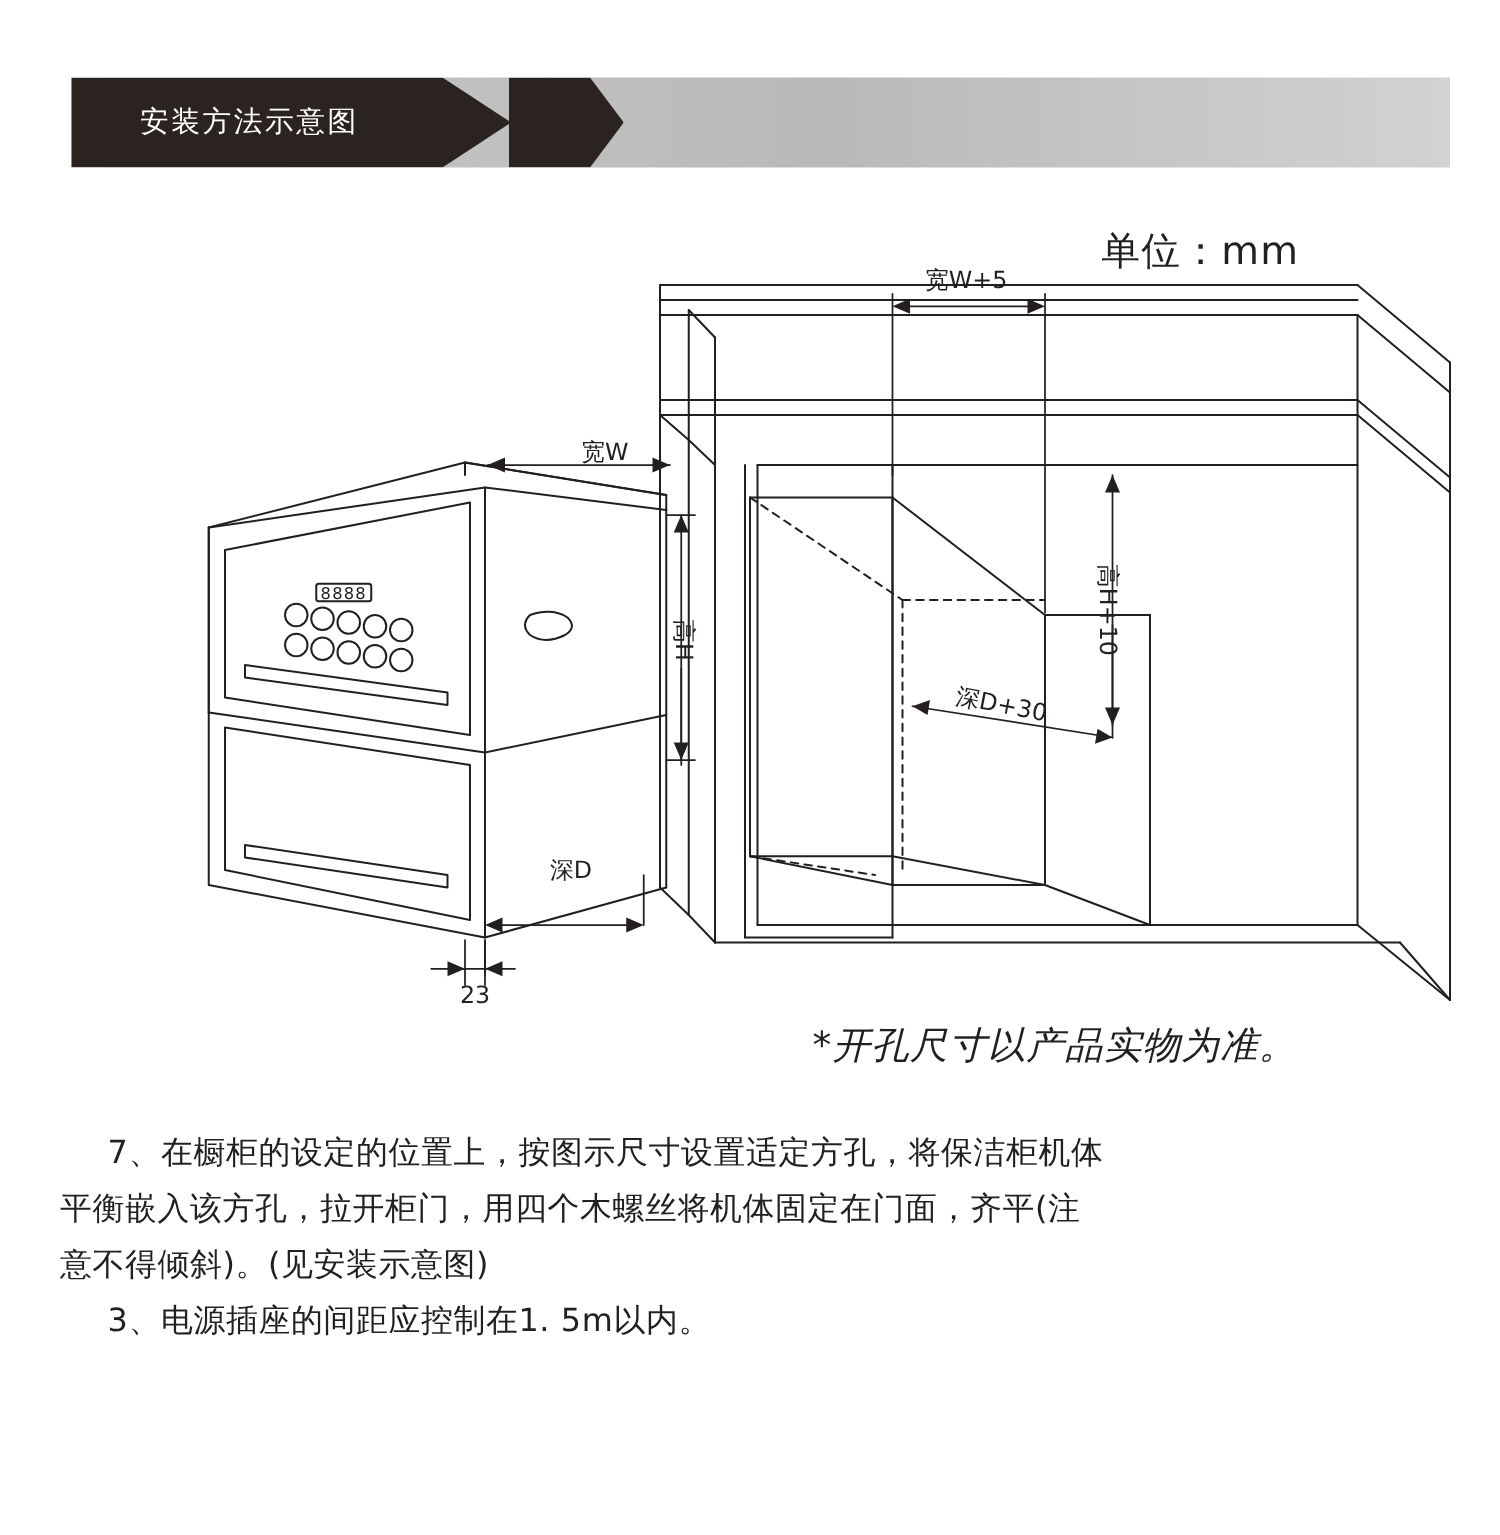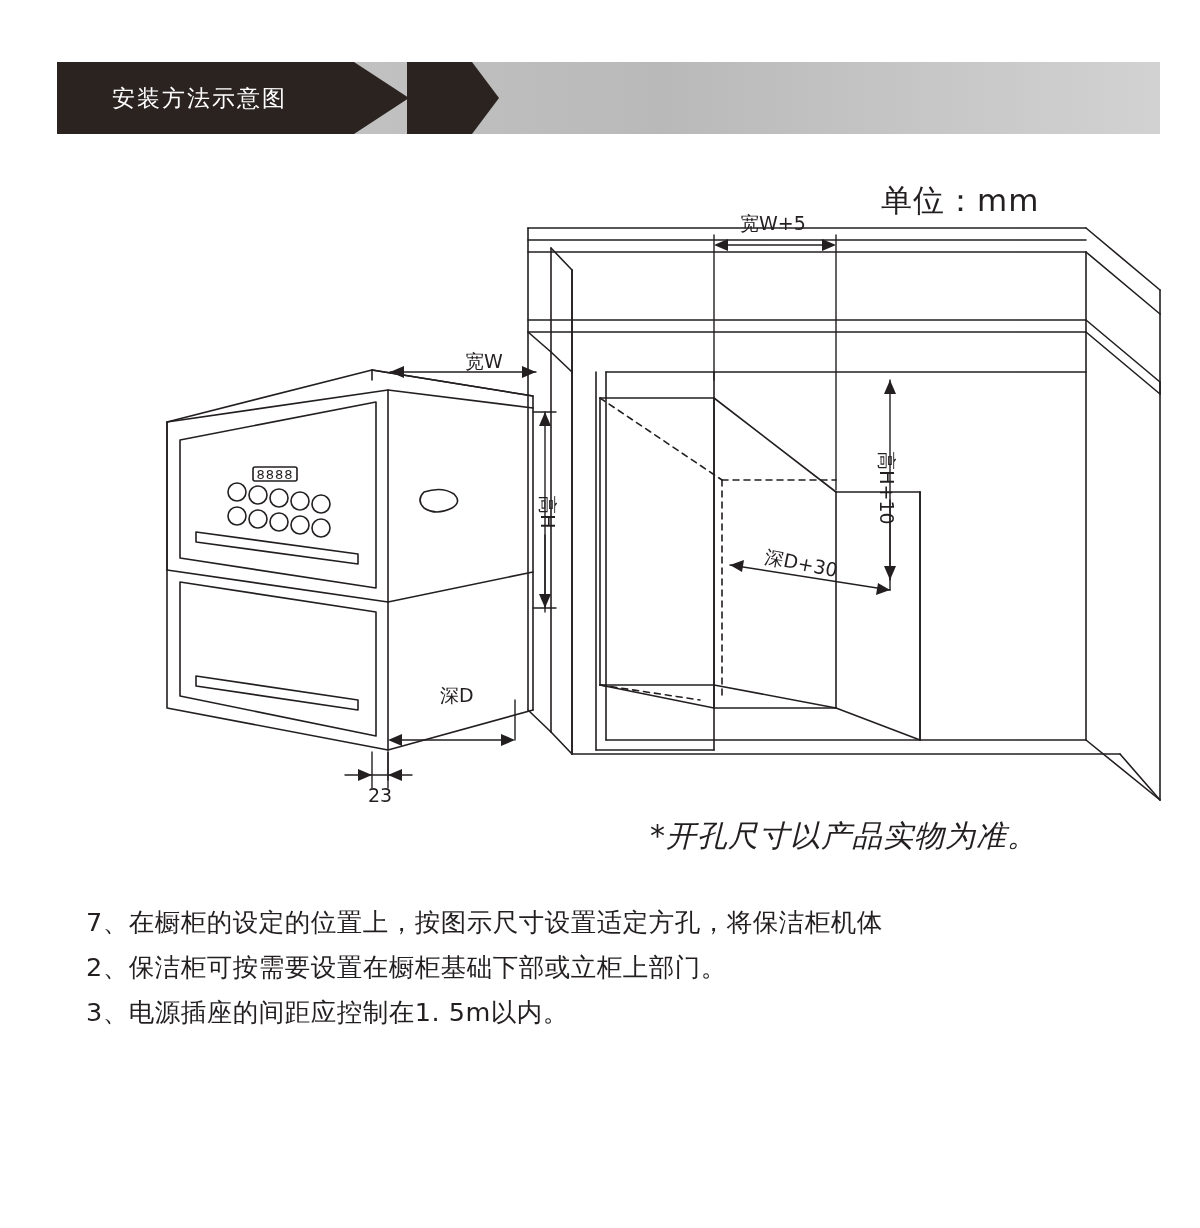--- a/index.html
+++ b/index.html
@@ -273,15 +273,16 @@
     <text x="440" y="562" font-size="19" fill="#231f20">深D</text>
     <text x="380" y="662" font-size="19" fill="#231f20" text-anchor="middle">23</text>
     <text x="275" y="339" font-size="13" fill="#231f20" text-anchor="middle" letter-spacing="1">8888</text>
   </svg>
 </div>
 
 <div class="note-star">*开孔尺寸以产品实物为准。</div>
 
 <div class="body-text">
   <p class="indent">7、在橱柜的设定的位置上，按图示尺寸设置适定方孔，将保洁柜机体</p>
-  <p class="indent">2、保洁柜可按需要设置在橱柜基础下部或立柜上部门。</p>
+  <p>平衡嵌入该方孔，拉开柜门，用四个木螺丝将机体固定在门面，齐平(注</p>
+  <p>意不得倾斜)。(见安装示意图)</p>
   <p class="indent">3、电源插座的间距应控制在1. 5m以内。</p>
 </div>
 
 </body></html>

